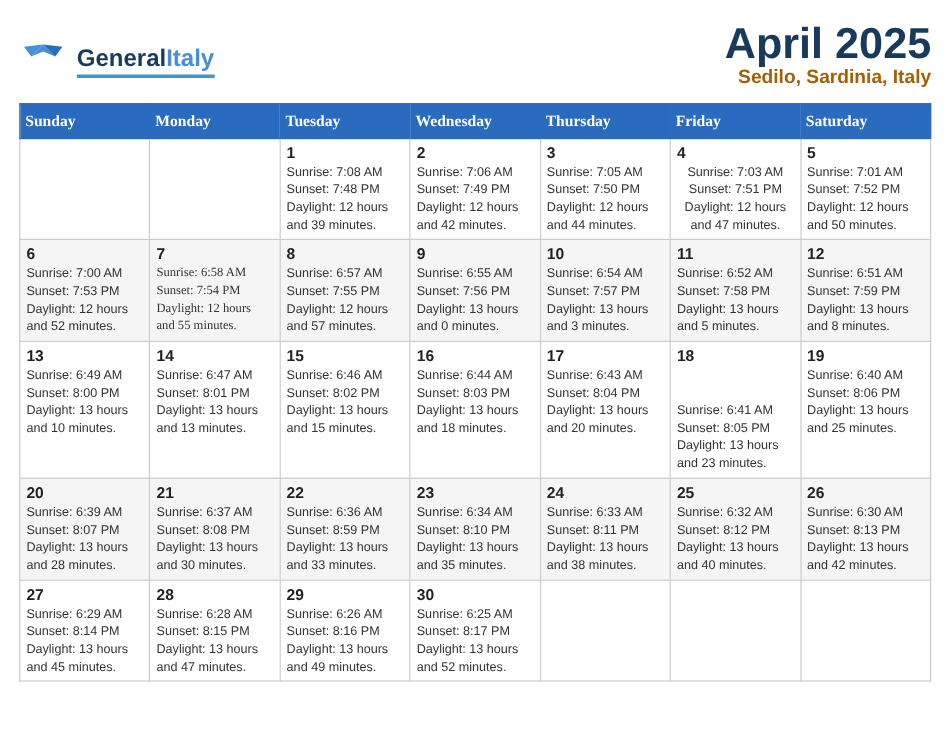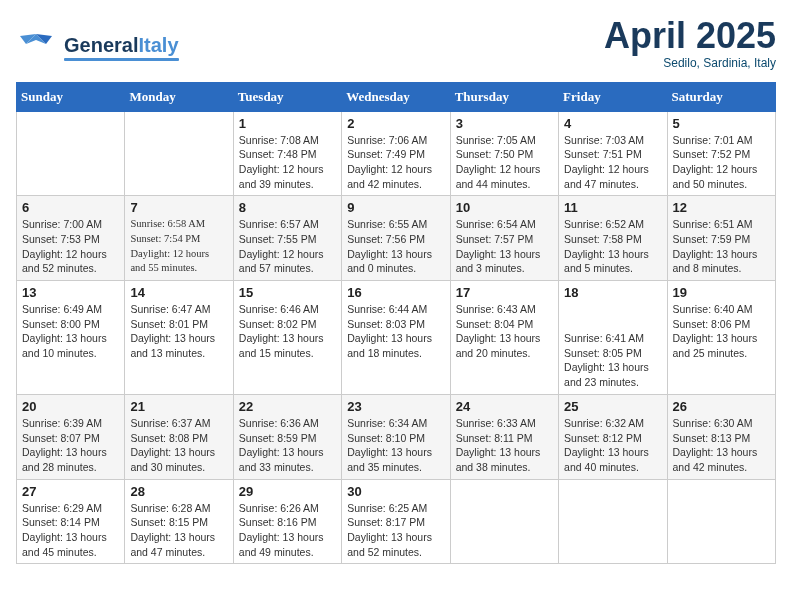--- a/index.html
+++ b/index.html
@@ -20,22 +20,23 @@
       text-align: right;
       margin-left: 28px;
     }
     .month-title {
       font-size: 36px;
       font-weight: bold;
       color: #1a3a5c;
       line-height: 1.1;
     }
     .location {
-      font-size: 12px;
-      color: #0c4a6e;
+      font-size: 16px;
+      color: #a16207;
+      font-weight: bold;
     }
     .calendar {
       width: 100%;
       border-collapse: collapse;
       font-size: 11px;
     }
     .calendar th {
       background: #2a6bbf;
       color: #fff;
       padding: 6px 4px;
@@ -157,21 +158,21 @@
         </td>
         <td>
           <span class="day-num">3</span>
           <div class="day-info" style="white-space: pre-line;">Sunrise: 7:05 AM
 Sunset: 7:50 PM
 Daylight: 12 hours
 and 44 minutes.</div>
         </td>
         <td>
           <span class="day-num">4</span>
-          <div class="day-info" style="white-space: pre-line;">Sunrise: 7:03 AM
+          <div class="day-info" style="white-space: pre-line; text-align: center;">Sunrise: 7:03 AM
 Sunset: 7:51 PM
 Daylight: 12 hours
 and 47 minutes.</div>
         </td>
         <td>
           <span class="day-num">5</span>
           <div class="day-info" style="white-space: pre-line;">Sunrise: 7:01 AM
 Sunset: 7:52 PM
 Daylight: 12 hours
 and 50 minutes.</div>

